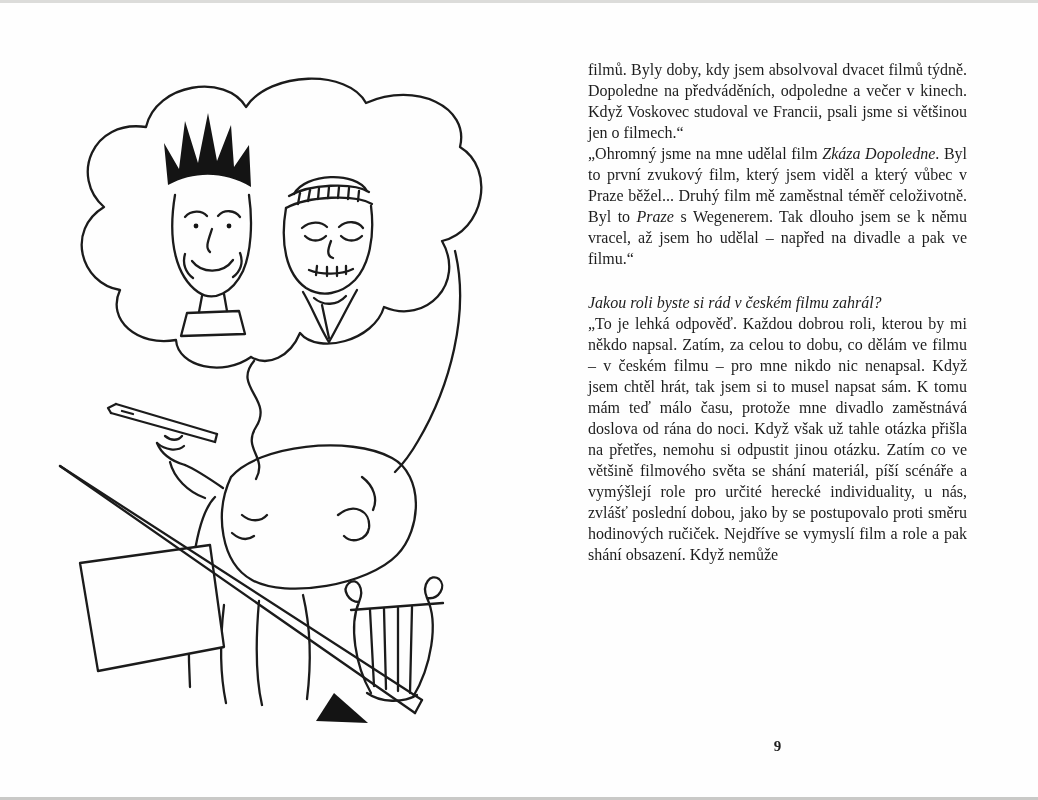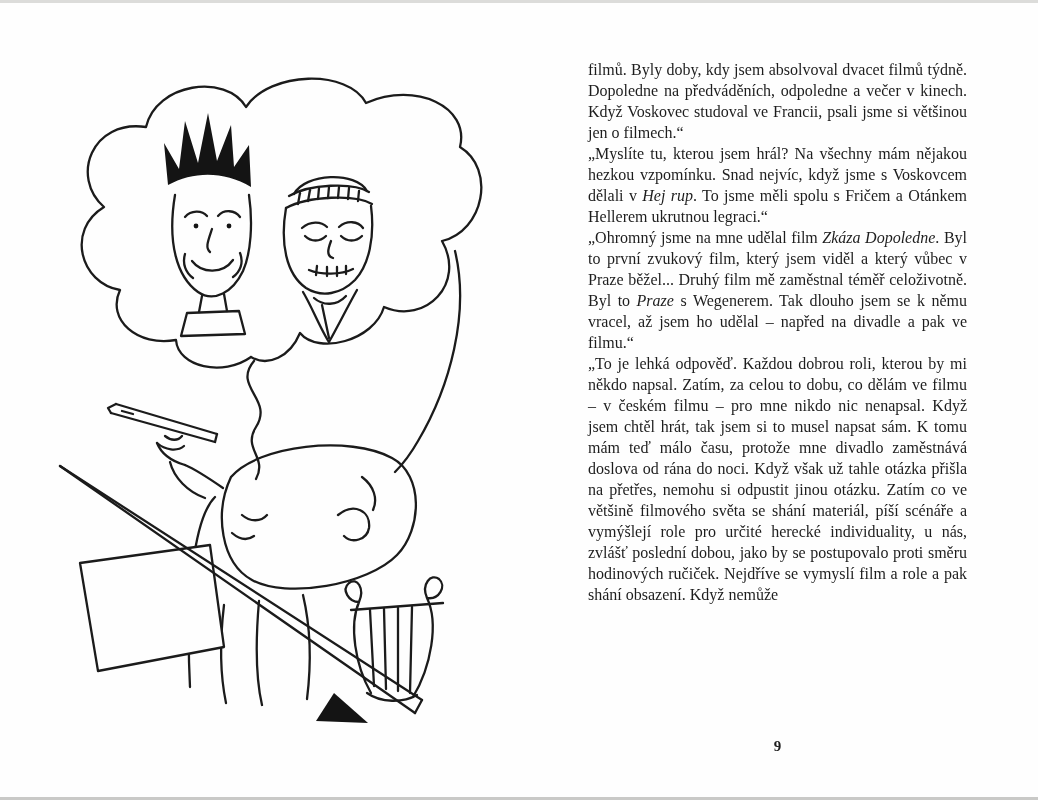--- a/index.html
+++ b/index.html
@@ -142,20 +142,20 @@
 
       <g>
         <path d="M316 648 L350 678 L298 676 Z" fill="#141414" stroke="none"></path>
       </g>
 
     </g>
   </svg>
 
   <div class="text-column">
       <p class="para body"><span>filmů. Byly doby, kdy jsem absolvoval dvacet filmů týdně. Dopoledne na předváděních, odpoledne a večer v kinech. Když Voskovec studoval ve Francii, psali jsme si většinou jen o filmech.“</span></p>
-      <p class="para body"><span>„Myslíte tu, kterou jsem hrál? Na všechny mám nějakou hezkou vzpomínku. Snad nejvíc, když jsme s Voskovcem dělali v </span><span class="it">Hej rup</span><span>. To jsme měli spolu s Fričem a Otánkem Hellerem ukrutnou legraci.“</span></p>
       <p class="para body"><span>„Ohromný jsme na mne udělal film </span><span class="it">Zkáza Dopoledne</span><span>. Byl to první zvukový film, který jsem viděl a který vůbec v Praze běžel... Druhý film mě zaměstnal téměř celoživotně. Byl to </span><span class="it">Praze</span><span> s Wegenerem. Tak dlouho jsem se k němu vracel, až jsem ho udělal – napřed na divadle a pak ve filmu.“</span></p>
+      <p class="para question"><span class="it">Jakou roli byste si rád v českém filmu zahrál?</span></p>
       <p class="para body"><span>„To je lehká odpověď. Každou dobrou roli, kterou by mi někdo napsal. Zatím, za celou to dobu, co dělám ve filmu – v českém filmu – pro mne nikdo nic nenapsal. Když jsem chtěl hrát, tak jsem si to musel napsat sám. K tomu mám teď málo času, protože mne divadlo zaměstnává doslova od rána do noci. Když však už tahle otázka přišla na přetřes, nemohu si odpustit jinou otázku. Zatím co ve většině filmového světa se shání materiál, píší scénáře a vymýšlejí role pro určité herecké individuality, u nás, zvlášť poslední dobou, jako by se postupovalo proti směru hodinových ručiček. Nejdříve se vymyslí film a role a pak shání obsazení. Když nemůže</span></p>
     </div>
 
   <div class="page-number">9</div>
 
 </div>
 
 </body></html>

